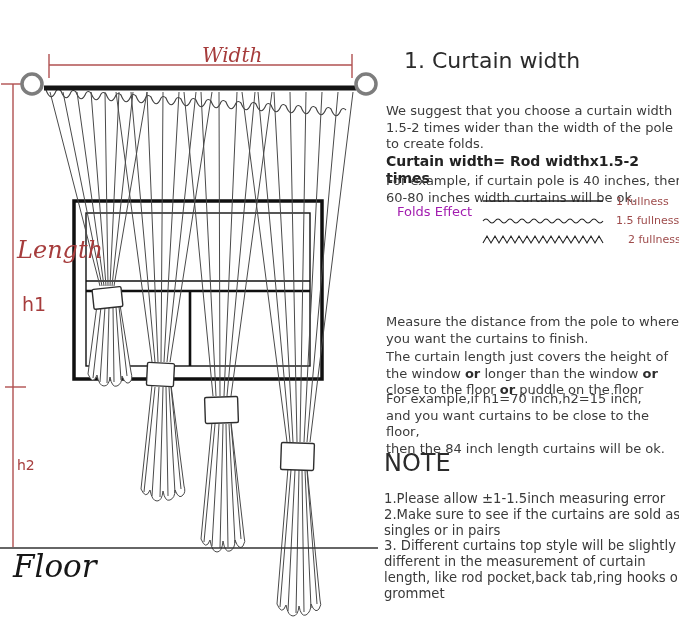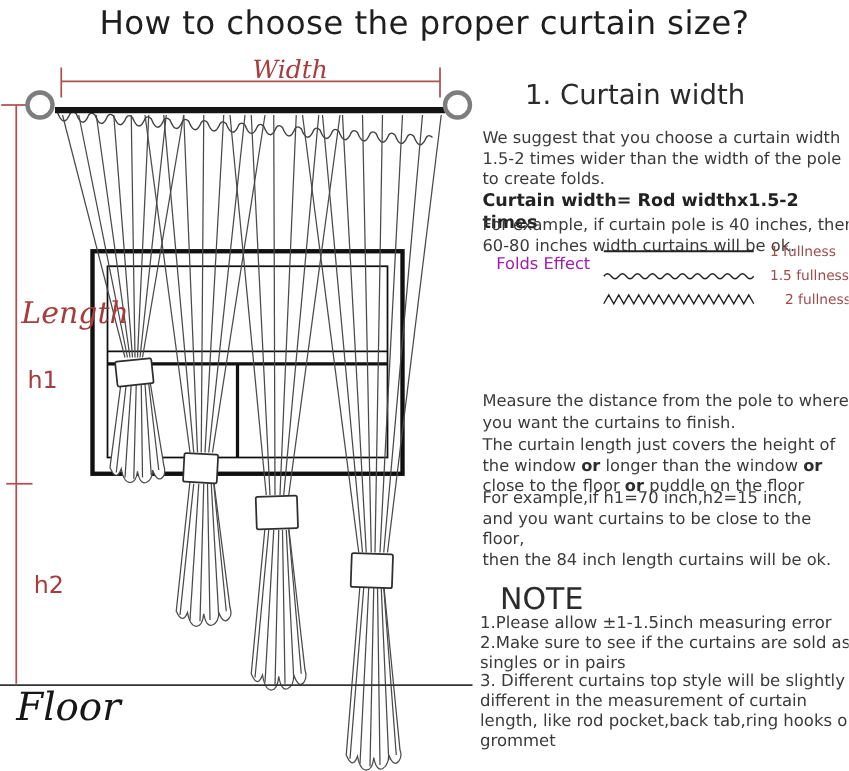--- a/index.html
+++ b/index.html
@@ -10,23 +10,23 @@
   .title{
     position:absolute;left:0;top:4px;width:679px;text-align:center;
     font-size:26px;font-weight:500;color:#1e1e1e;letter-spacing:.3px;margin:0;
   }
   .diagram-svg{position:absolute;left:0;top:0;}
   .dlabel{position:absolute;color:#a63c3c;}
   .serif{font-family:"DejaVu Serif","Liberation Serif",serif;font-style:italic;}
   .lbl-width{left:202px;top:43px;font-size:20px;}
   .lbl-length{left:17px;top:236px;font-size:24px;}
   .lbl-h1{left:22px;top:293px;font-size:19px;}
-  .lbl-h2{left:27px;top:457px;font-size:19px;}
+  .lbl-h2{left:17px;top:457px;font-size:14px;}
   .lbl-floor{position:absolute;left:13px;top:548px;font-size:31px;color:#161616;}
-  .col-head{position:absolute;left:404px;font-size:22px;font-weight:400;color:#2b2b2b;margin:16px;}
+  .col-head{position:absolute;left:404px;font-size:22px;font-weight:400;color:#2b2b2b;margin:0;}
   .h-sec1{top:48px;}
   .h-sec2{top:263px;}
   .h-note{left:384px;top:449px;font-size:24px;}
   .para{position:absolute;left:386px;width:300px;font-size:13px;line-height:16.5px;color:#3b3b3b;}
   .p-s1a{top:90px;}
   .p-formula{top:139px;font-size:14px;font-weight:bold;color:#222;}
   .p-s1b{top:160px;}
   .p-s2a{top:301px;}
   .p-s2b{top:336px;}
   .p-s2c{top:391px;}
@@ -36,21 +36,20 @@
   .fr1{top:192px;} .fr2{top:211px;} .fr3{top:230px;gap:12px;}
   .fold-row svg{display:block;}
   .fold-row .flabel{margin-left:9px;font-size:11px;color:#9e4b4b;white-space:nowrap;}
   .notes{position:absolute;left:384px;top:491px;width:302px;font-size:13.2px;line-height:15.8px;color:#3a3a3a;}
 </style>
 </head>
 <body>
 
 <div class="stage">
 
-  <h1 class="title">How to choose the proper curtain size?</h1>
 
   <svg class="diagram-svg" width="380" height="617" viewBox="0 0 380 617">
 
     <g stroke="#b05050" stroke-width="1.4">
       <line x1="49" y1="65" x2="352" y2="65"></line>
       <line x1="49" y1="54" x2="49" y2="78"></line>
       <line x1="352" y1="54" x2="352" y2="78"></line>
     </g>
 
     <g stroke="#b05050" stroke-width="1.4">

